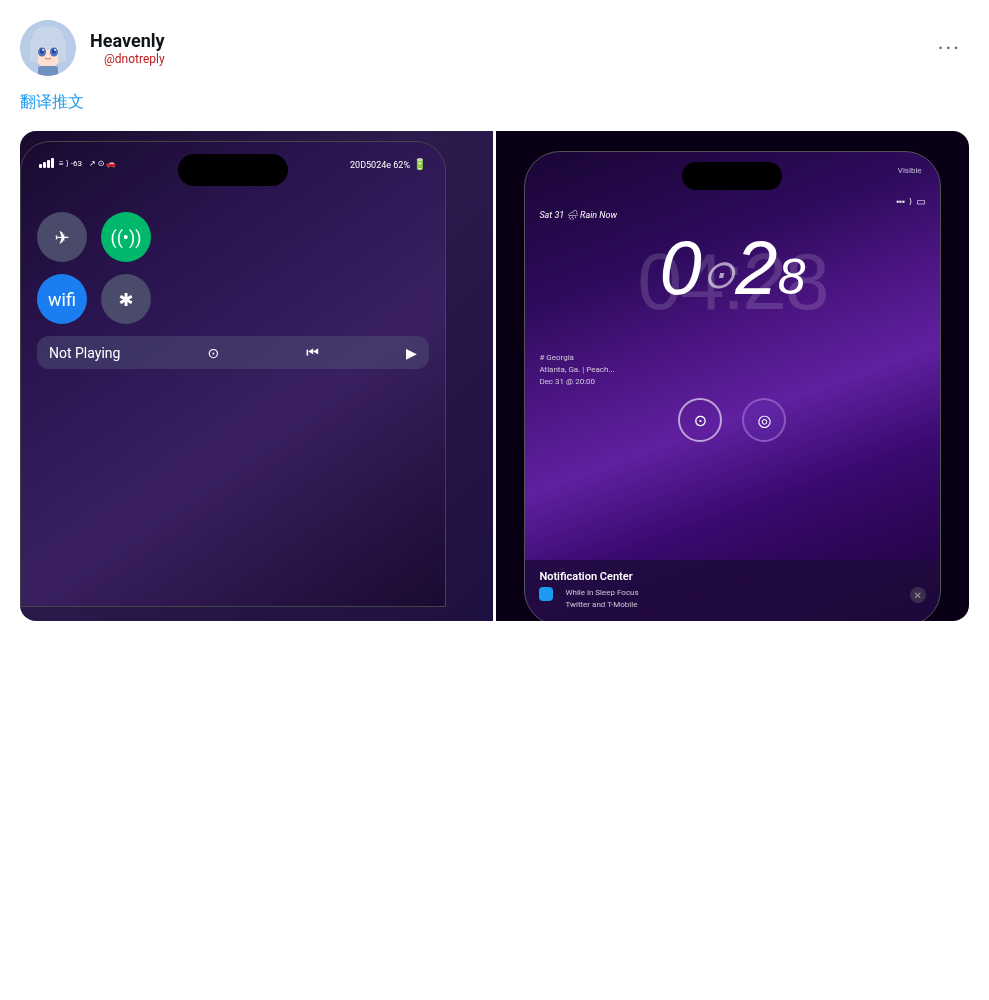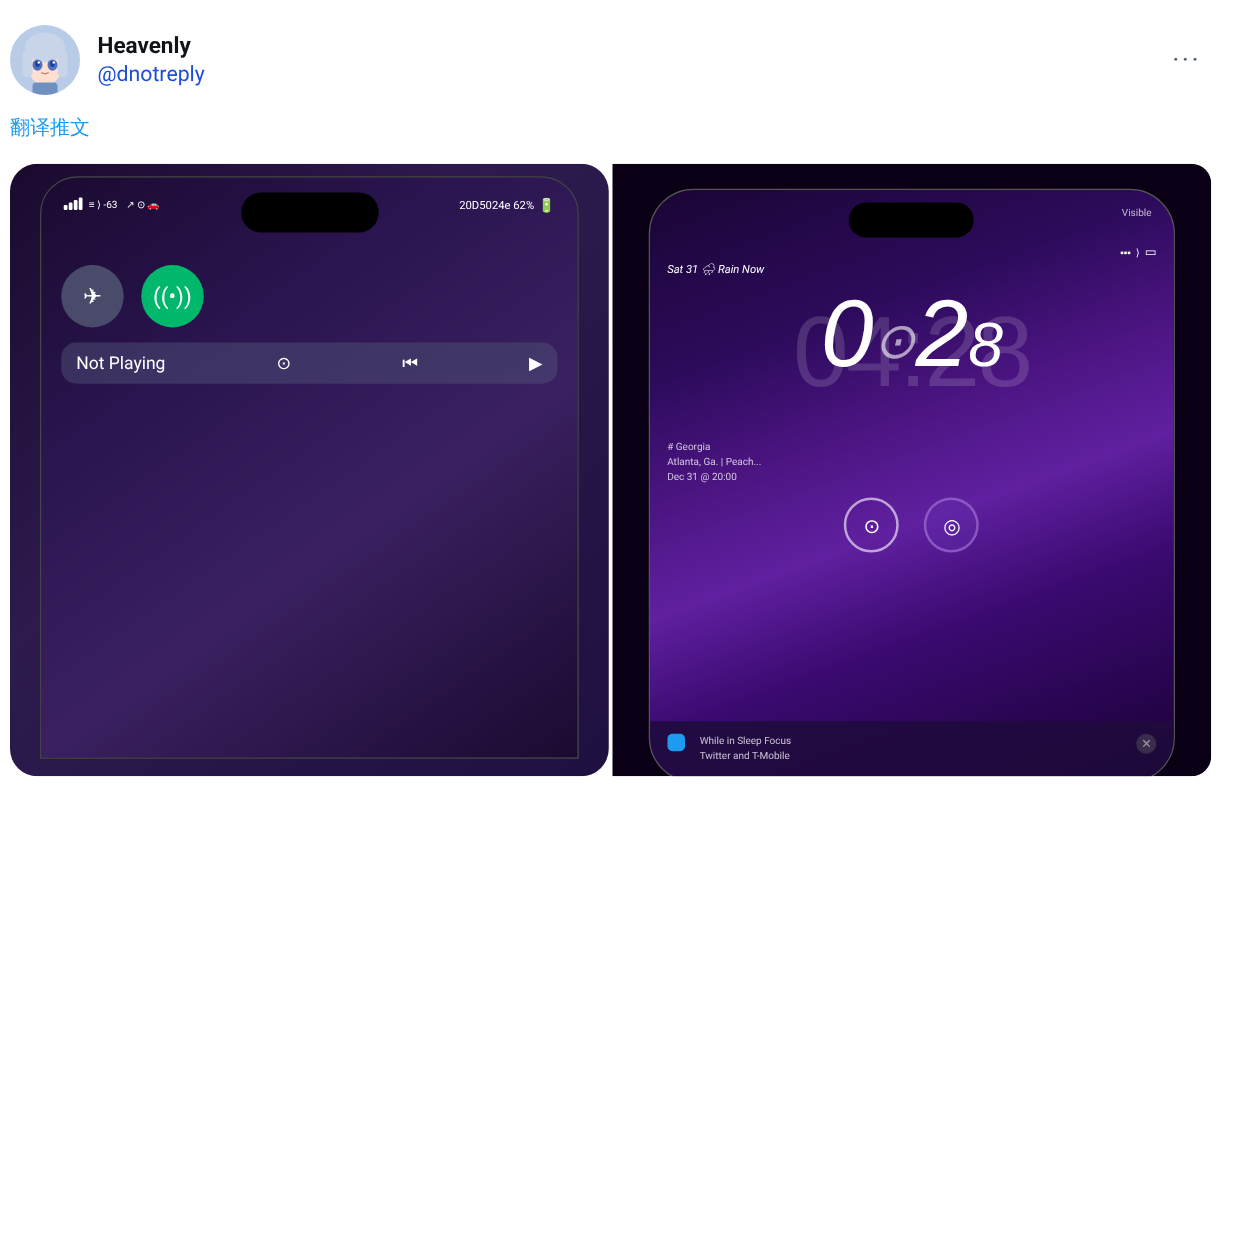--- a/index.html
+++ b/index.html
@@ -6,21 +6,21 @@
 
     body {
       background: #ffffff;
       font-family: -apple-system, BlinkMacSystemFont, "Segoe UI", Roboto, sans-serif;
       width: 989px;
       min-height: 1000px;
       color: #0f1419;
     }
 
     .tweet-container {
-      padding: 20px 20px 0 8px;
+      padding: 20px 20px 0 20px;
       max-width: 989px;
     }
 
     .tweet-header {
       display: flex;
       align-items: center;
       justify-content: space-between;
       margin-bottom: 16px;
     }
 
@@ -53,22 +53,22 @@
     }
 
     .display-name {
       font-size: 18px;
       font-weight: 700;
       color: #0f1419;
       line-height: 1.3;
     }
 
     .username {
-      font-size: 17px;
-      color: #1d4ed8;
+      font-size: 12px;
+      color: #b91c1c;
       line-height: 1.3;
       text-align: right;
     }
 
     .more-btn {
       color: #536471;
       font-size: 22px;
       letter-spacing: 2px;
       cursor: pointer;
       padding: 4px 8px;
@@ -105,22 +105,20 @@
       overflow: hidden;
       position: relative;
     }
 
     
     .left-image {
       background: linear-gradient(135deg, #1a0a2e 0%, #2d1b4e 40%, #1e1040 100%);
       position: relative;
       display: flex;
       align-items: flex-start;
-      justify-content: center;
-      border-radius: 22px;
     }
 
     .phone-screen-left {
       width: 90%;
       height: 95%;
       background: linear-gradient(145deg, #1a0a30 0%, #2a1550 30%, #3a2060 60%, #1a0a30 100%);
       border-radius: 30px 30px 0 0;
       margin-top: 10px;
       position: relative;
       overflow: hidden;
@@ -482,20 +480,28 @@
 
         <div class="control-center-area">
           <div class="cc-icons-row">
             <div class="cc-icon-btn cc-btn-airplane">
               <span style="color:white;font-size:18px">✈</span>
             </div>
             <div class="cc-icon-btn cc-btn-wifi-on">
               <span style="color:white;font-size:18px">((•))</span>
             </div>
           </div>
+          <div class="cc-icons-row">
+            <div class="cc-icon-btn cc-btn-wifi">
+              <span style="color:white;font-size:18px">wifi</span>
+            </div>
+            <div class="cc-icon-btn cc-btn-bt">
+              <span style="color:white;font-size:18px">✱</span>
+            </div>
+          </div>
           <div class="now-playing-bar">
             <span>Not Playing</span>
             <span>⊙</span>
             <span>⏮</span>
             <span>▶</span>
           </div>
         </div>
       </div>
     </div>
 
@@ -534,20 +540,21 @@
               # Georgia<br>Atlanta, Ga. | Peach...<br>Dec 31 @ 20:00
             </span>
           </div>
           <div class="widget-icons-row">
             <div class="widget-icon">⊙</div>
             <div class="widget-icon" style="border-color:rgba(150,100,200,0.8);background:rgba(100,50,180,0.3);">◎</div>
           </div>
         </div>
 
         <div class="notification-center">
+          <div class="notif-title">Notification Center</div>
           <div class="notif-item">
             <div class="notif-icon" style="background:#1d9bf0;border-radius:4px;"></div>
             <span>While in Sleep Focus<br>Twitter and T-Mobile</span>
             <div class="close-x">✕</div>
           </div>
         </div>
 
       </div>
     </div>
 

